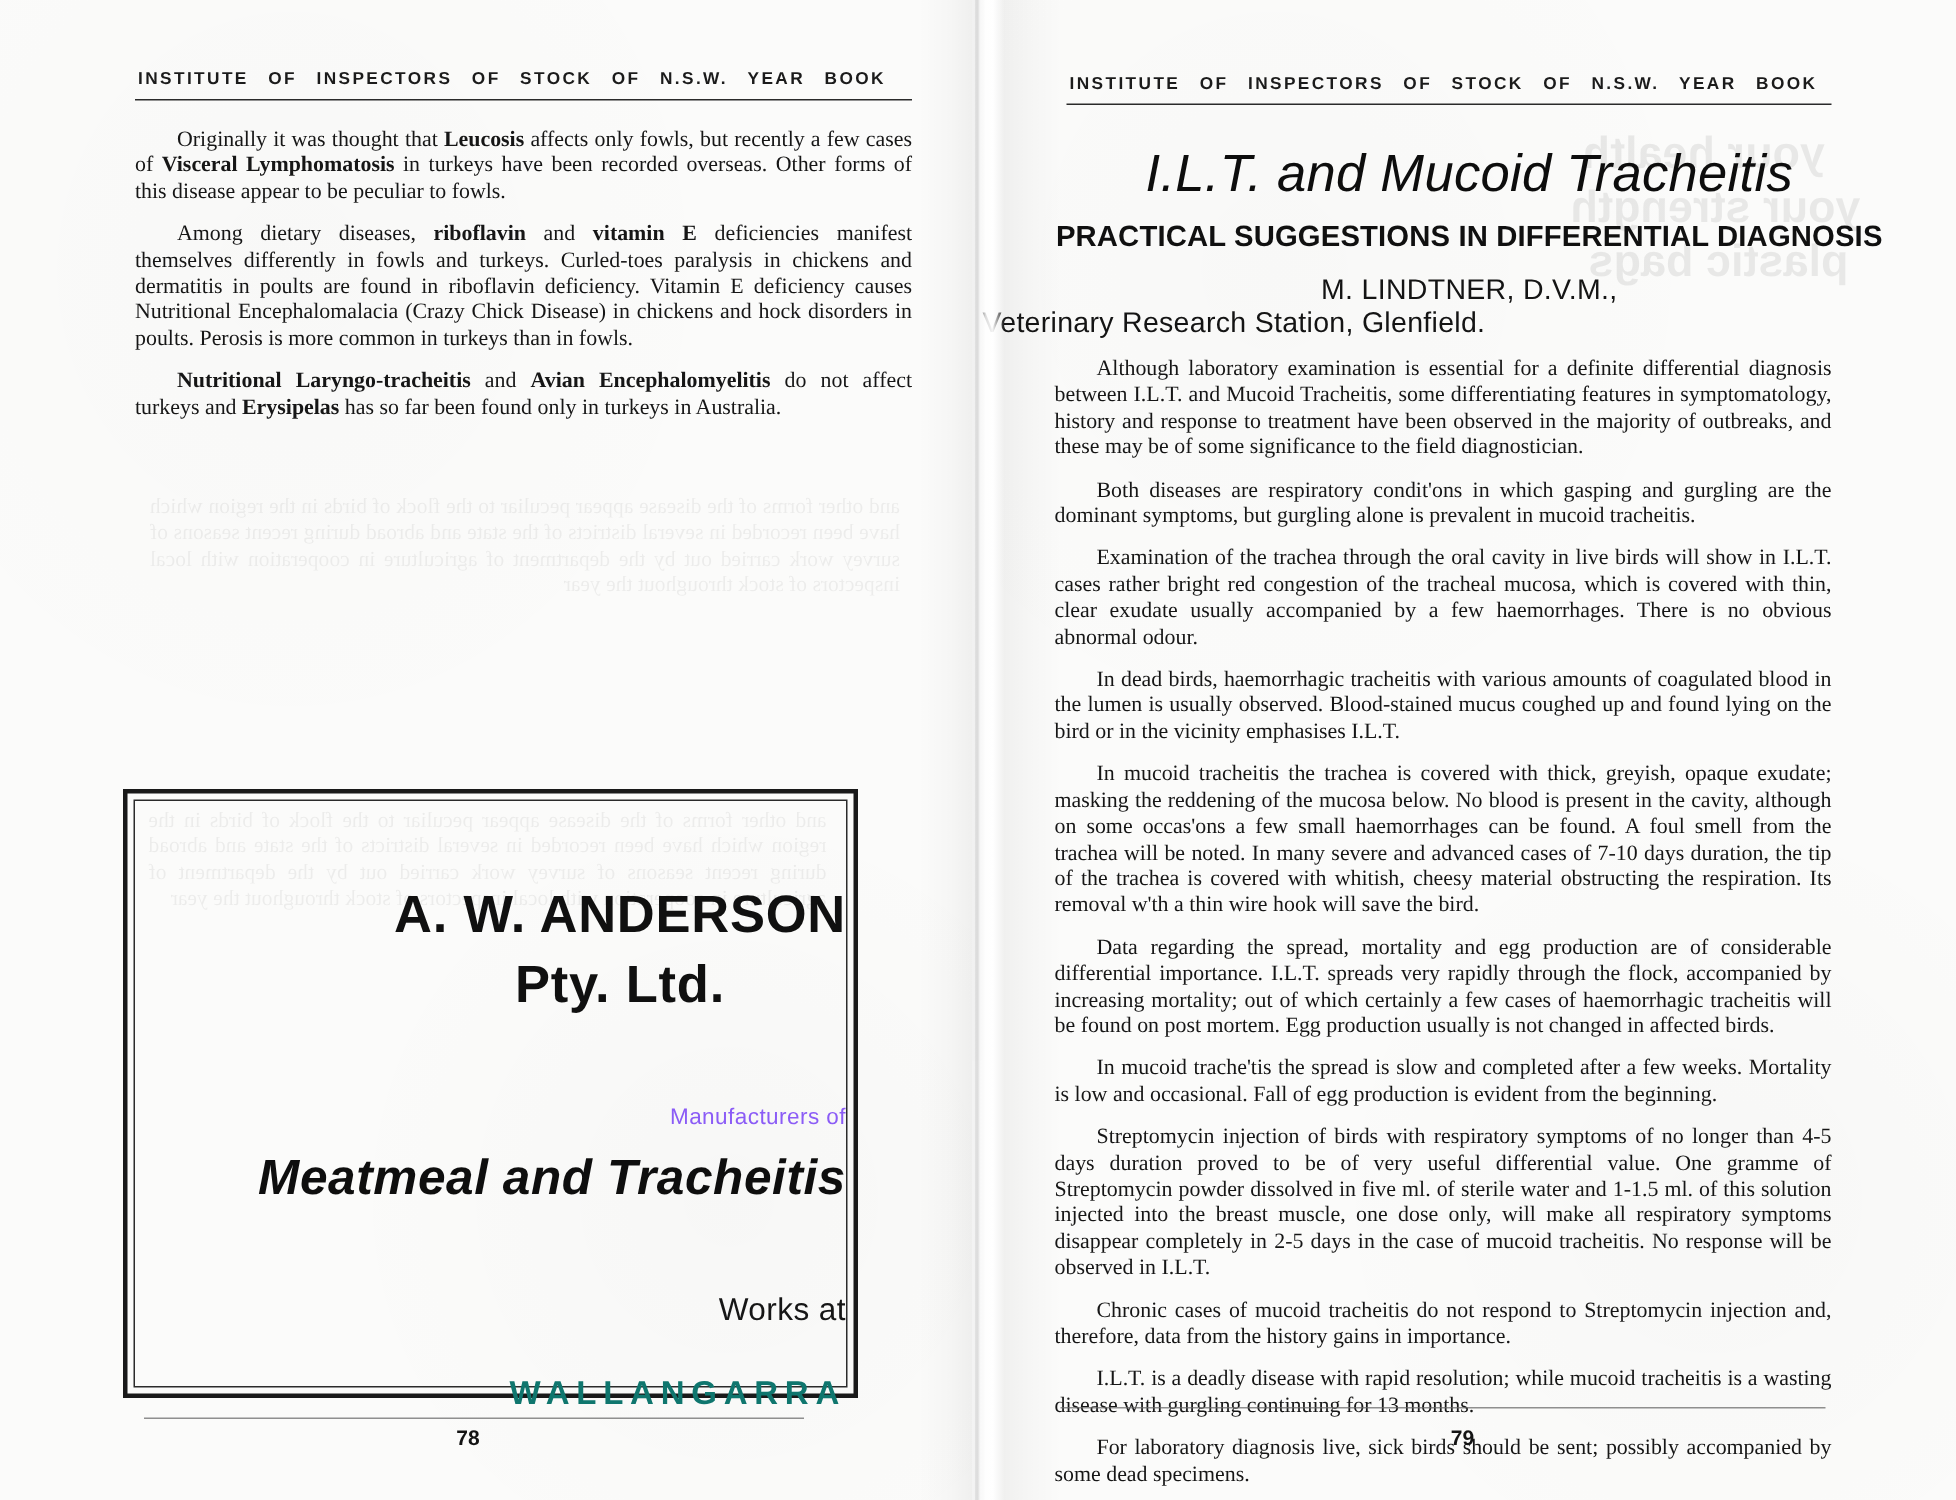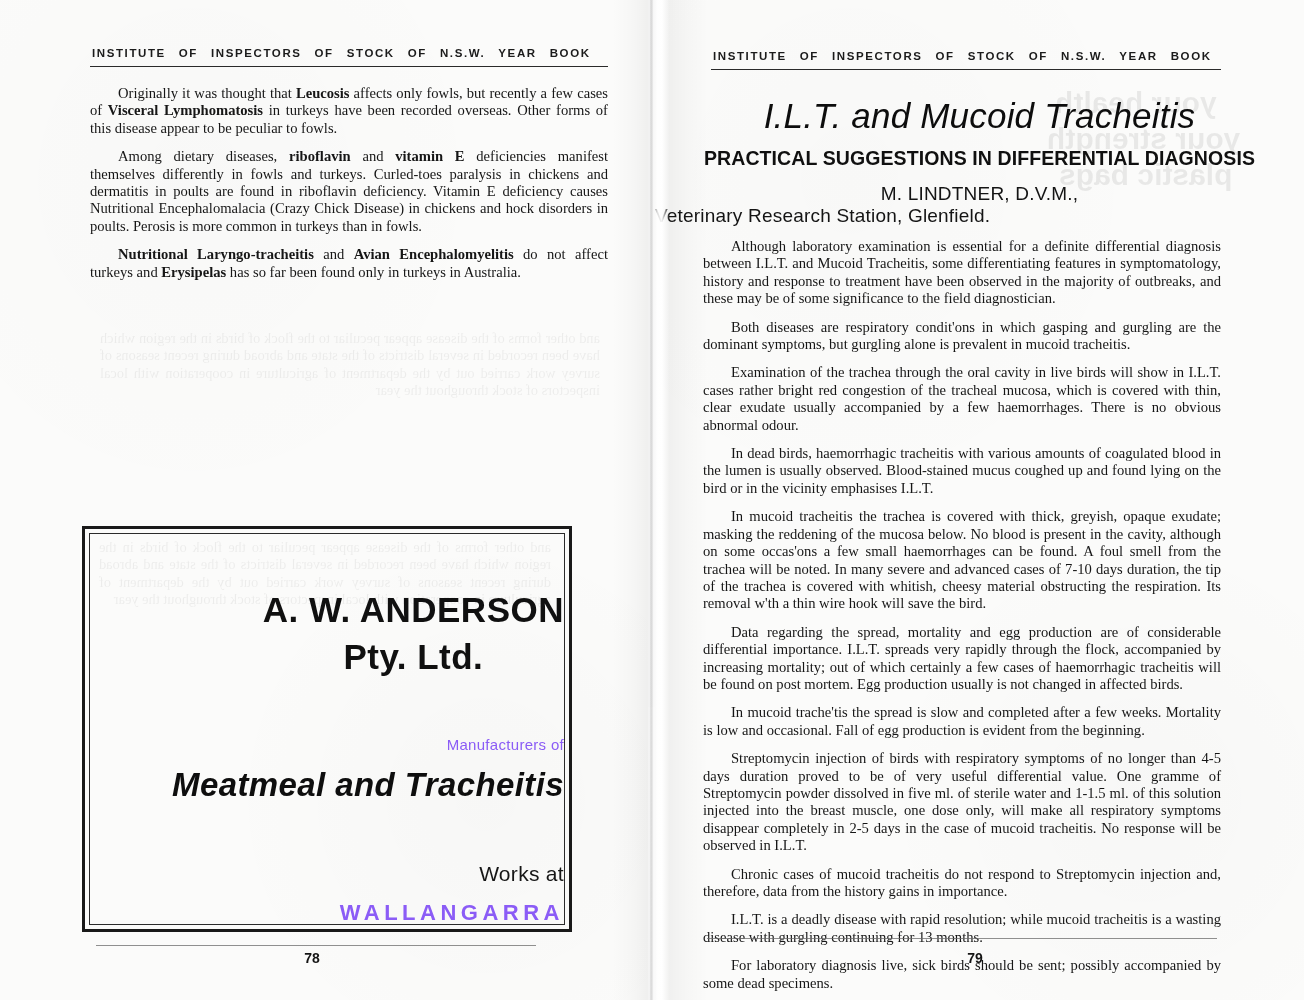--- a/index.html
+++ b/index.html
@@ -165,22 +165,22 @@
     font-family: "Liberation Sans", sans-serif;
     font-size: 21px;
     color: #161616;
     margin-top: 58px;
     letter-spacing: .3px;
   }
   .ad-place {
     font-family: "Liberation Sans", sans-serif;
     font-weight: bold;
     font-size: 22px;
-    color: #8b5cf6;
-    margin-top: 14px;
+    color: #0f766e;
+    margin-top: 30px;
     letter-spacing: 4.5px;
   }
 
   
   .ghost-block {
     position: absolute;
     pointer-events: none;
     opacity: 0.055;
     color: #000;
     font-size: 14.4px;

